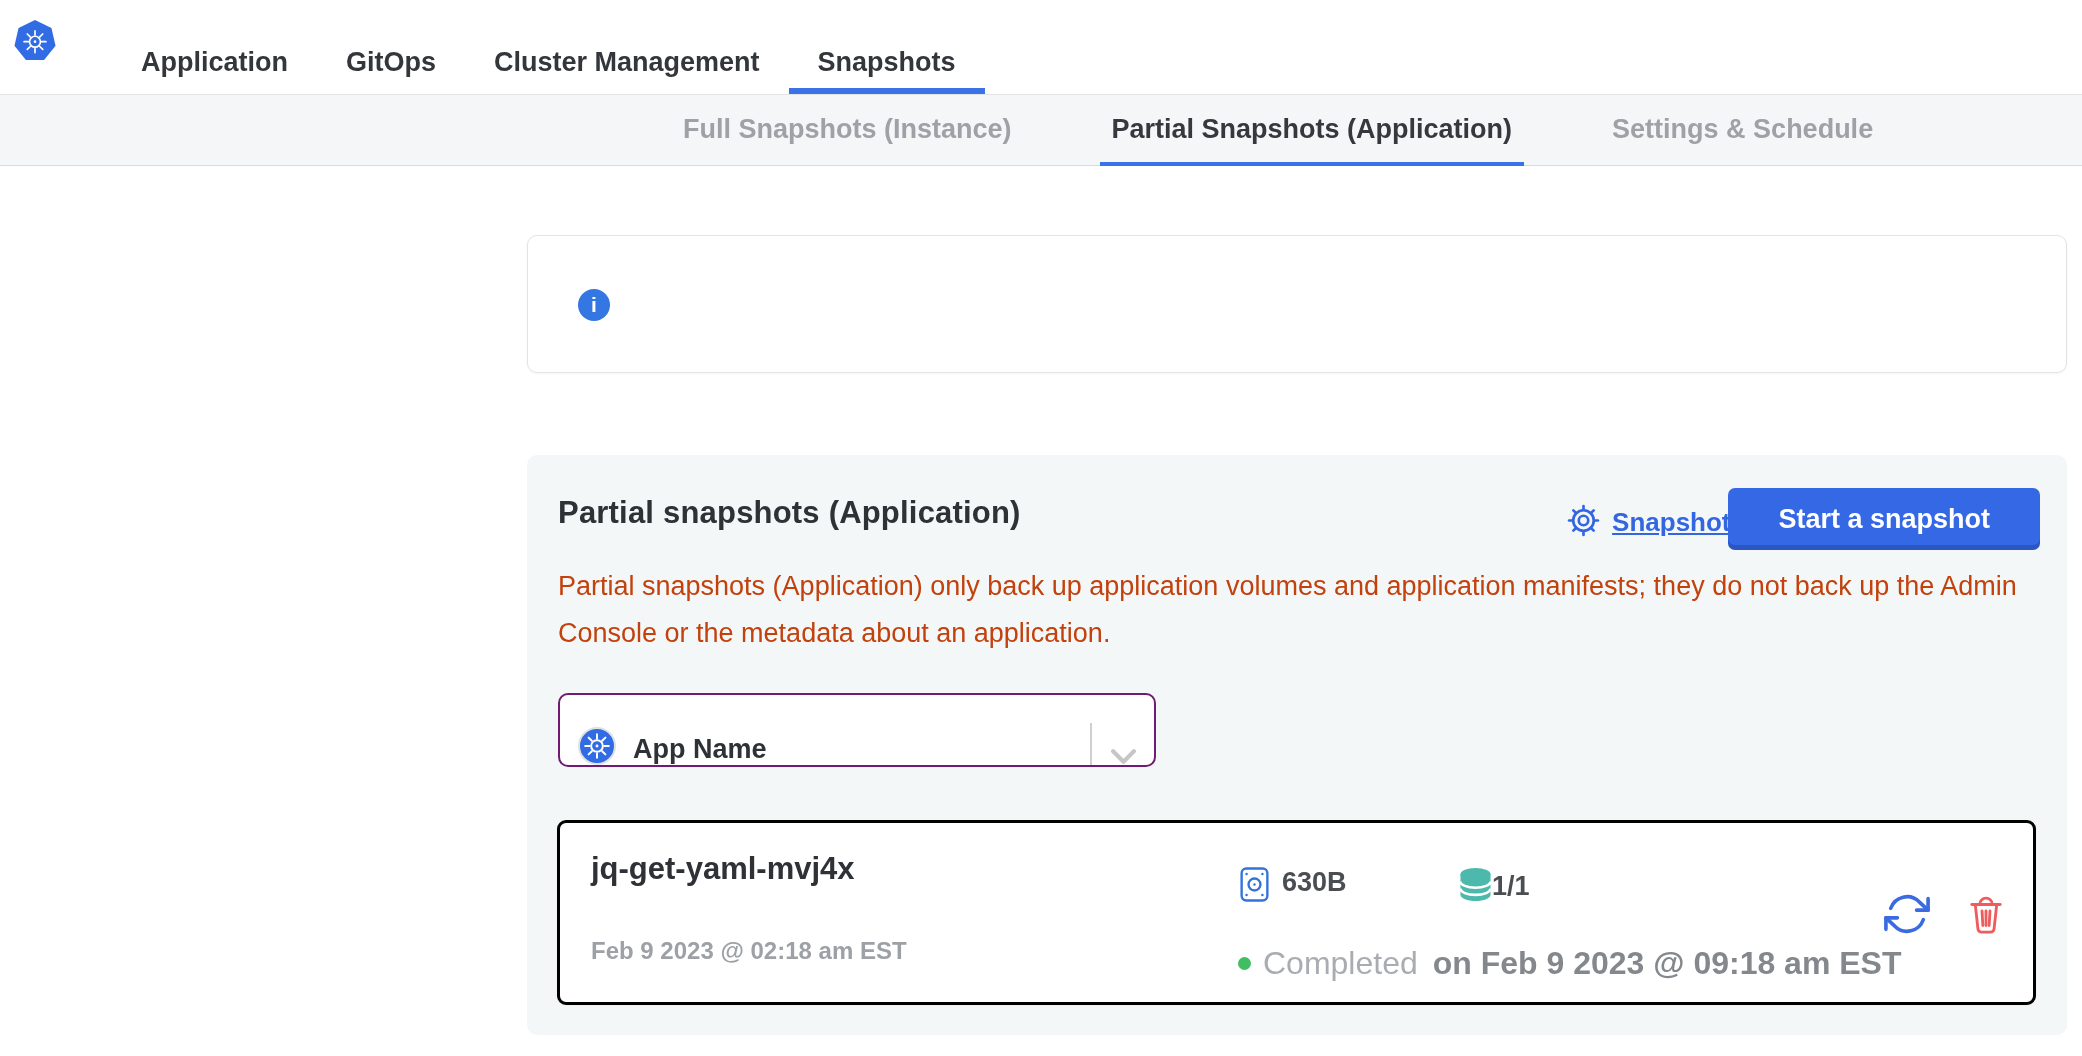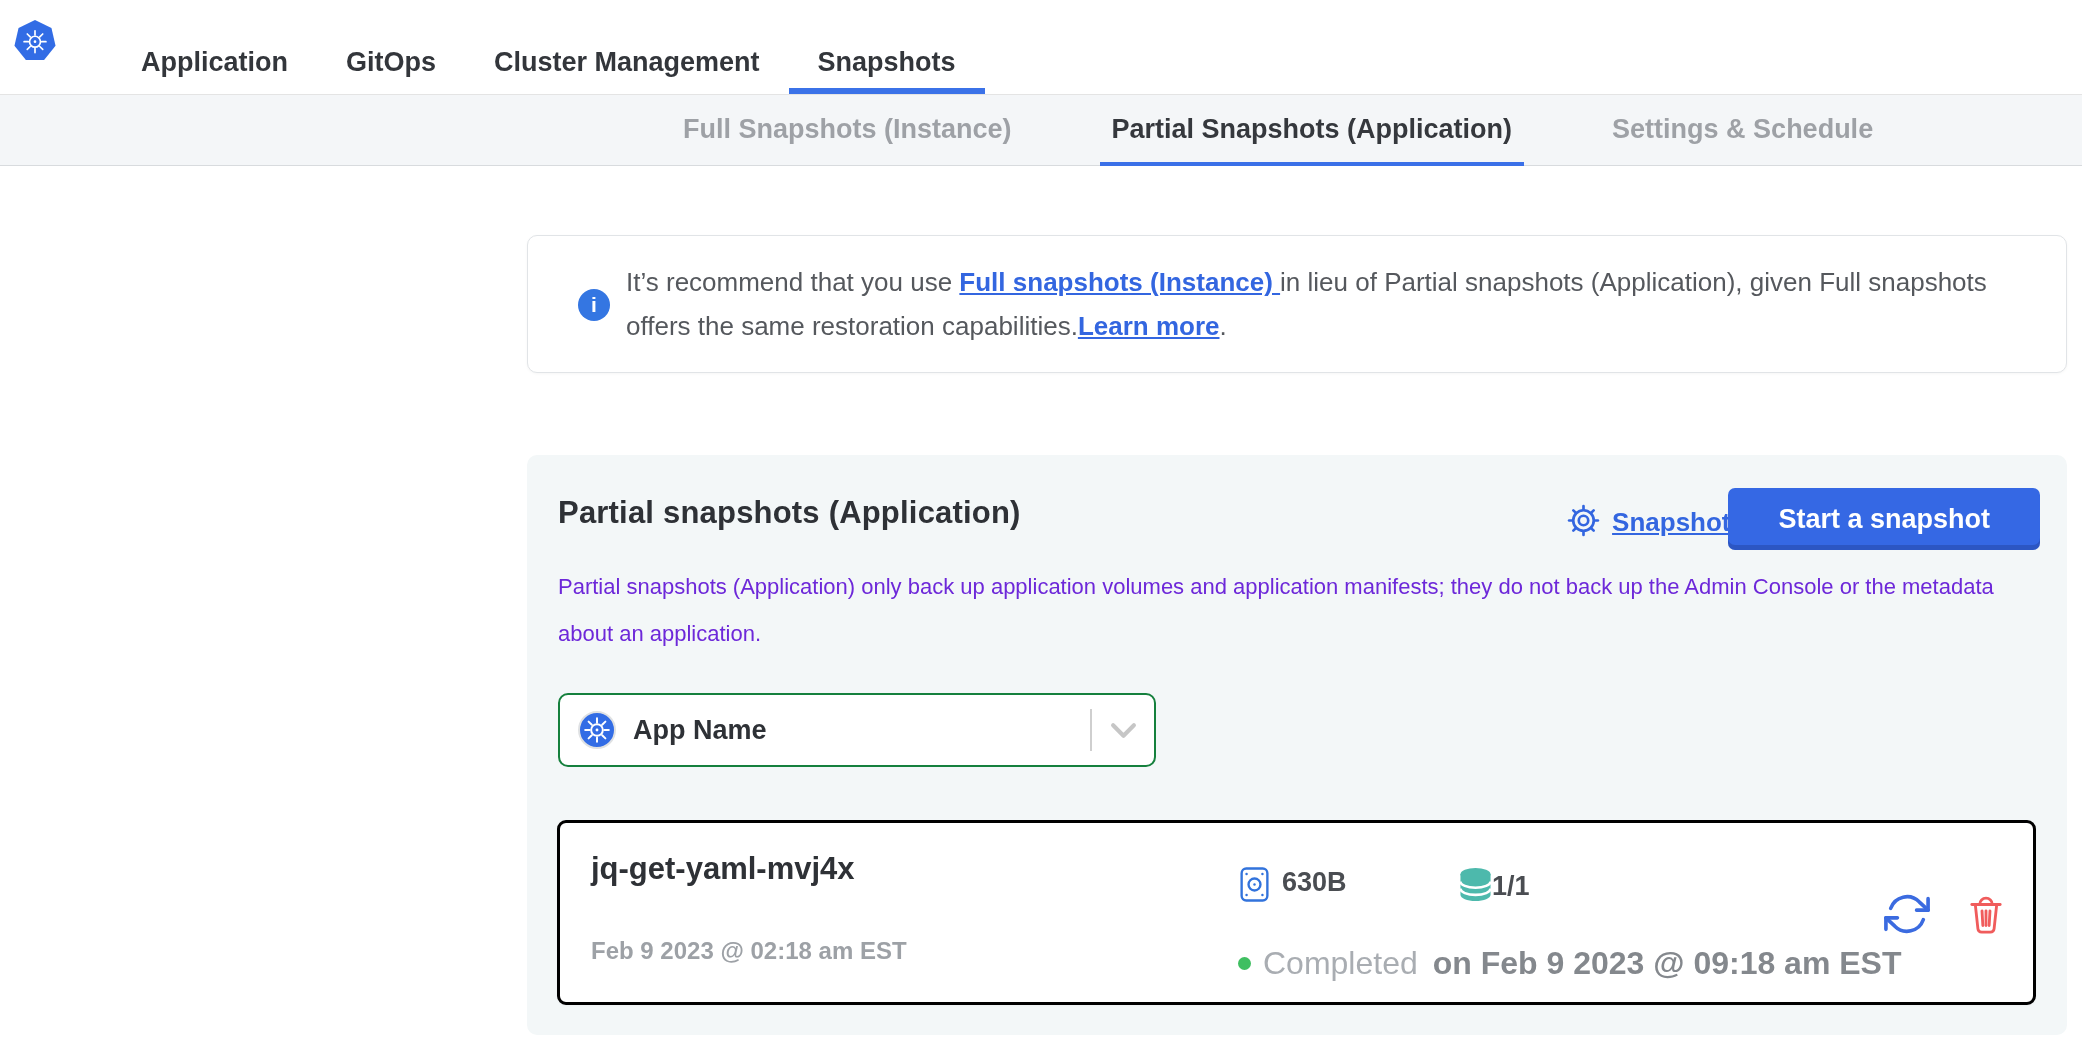--- a/index.html
+++ b/index.html
@@ -42,27 +42,27 @@
     background:#f3f7f8; border-radius:10px; }
   .panel-title { position:absolute; left:31px; top:40px; font-size:31px; font-weight:700;
     color:#2e3136; letter-spacing:.2px; }
   .settings { position:absolute; right:322px; top:47px; display:flex; align-items:center;
     gap:10px; cursor:pointer; }
   .settings-label { font-size:26px; font-weight:700; color:#3366e0; text-decoration:underline; }
   .btn-start { position:absolute; right:27px; top:33px; height:62px; padding:0 50px;
     background:#3568e4; border:none; border-radius:7px; color:#fff; font-size:27px;
     font-weight:700; font-family:inherit; cursor:pointer;
     box-shadow:inset 0 -5px 0 rgba(20,40,110,.28); }
-  .panel-desc { position:absolute; left:31px; top:108px; width:1482px; font-size:22px;
-    line-height:47px; color:#6d28d9; }
+  .panel-desc { position:absolute; left:31px; top:108px; width:1482px; font-size:27px;
+    line-height:47px; color:#c2410c; }
 
   
   .selector { position:absolute; left:31px; top:238px; width:598px; height:74px;
-    background:#fff; border:2px solid #15803d; border-radius:10px; display:flex;
-    align-items:center; cursor:pointer; }
+    background:#fff; border:2px solid #701a75; border-radius:10px; display:flex;
+    align-items:flex-end; cursor:pointer; }
   .k8s-badge { margin-left:18px; width:38px; height:38px; border-radius:50%;
     background:#326ce5; border:2px solid #dfe1e3; flex:none; display:flex;
     align-items:center; justify-content:center; }
   .selector-label { margin-left:17px; font-size:27px; font-weight:700; color:#2e3136; }
   .selector-divider { margin-left:auto; width:2px; height:42px; background:#cfcfcf; }
   .selector-caret { width:62px; display:flex; align-items:center; justify-content:center; }
 
   
   .snap-row { position:absolute; left:30px; top:365px; width:1479px; height:185px;
     background:#fff; border:3px solid #000000; border-radius:9px;
@@ -119,21 +119,20 @@
   <div class="tabbar">
     <div class="tabs">
       <div class="tab">Full Snapshots (Instance)</div>
       <div class="tab active">Partial Snapshots (Application)</div>
       <div class="tab">Settings &amp; Schedule</div>
     </div>
   </div>
 
   <div class="banner">
     <div class="banner-icon">i</div>
-    <p class="banner-text"><span>It’s recommend that you use </span><span class="link">Full snapshots (Instance) </span><span>in lieu of Partial snapshots (Application), given Full snapshots offers the same restoration capabilities.</span><span class="link">Learn more</span><span>.</span></p>
   </div>
 
   <div class="panel">
     <h1 class="panel-title">Partial snapshots (Application)</h1>
 
     <div class="settings">
       <span>
         <svg viewBox="0 0 36 36" width="37" height="37" fill="none" stroke="#3366e0" stroke-width="2.6" stroke-linecap="round">
           <circle cx="18" cy="18" r="4.6"></circle>
           <circle cx="18" cy="18" r="10"></circle>

